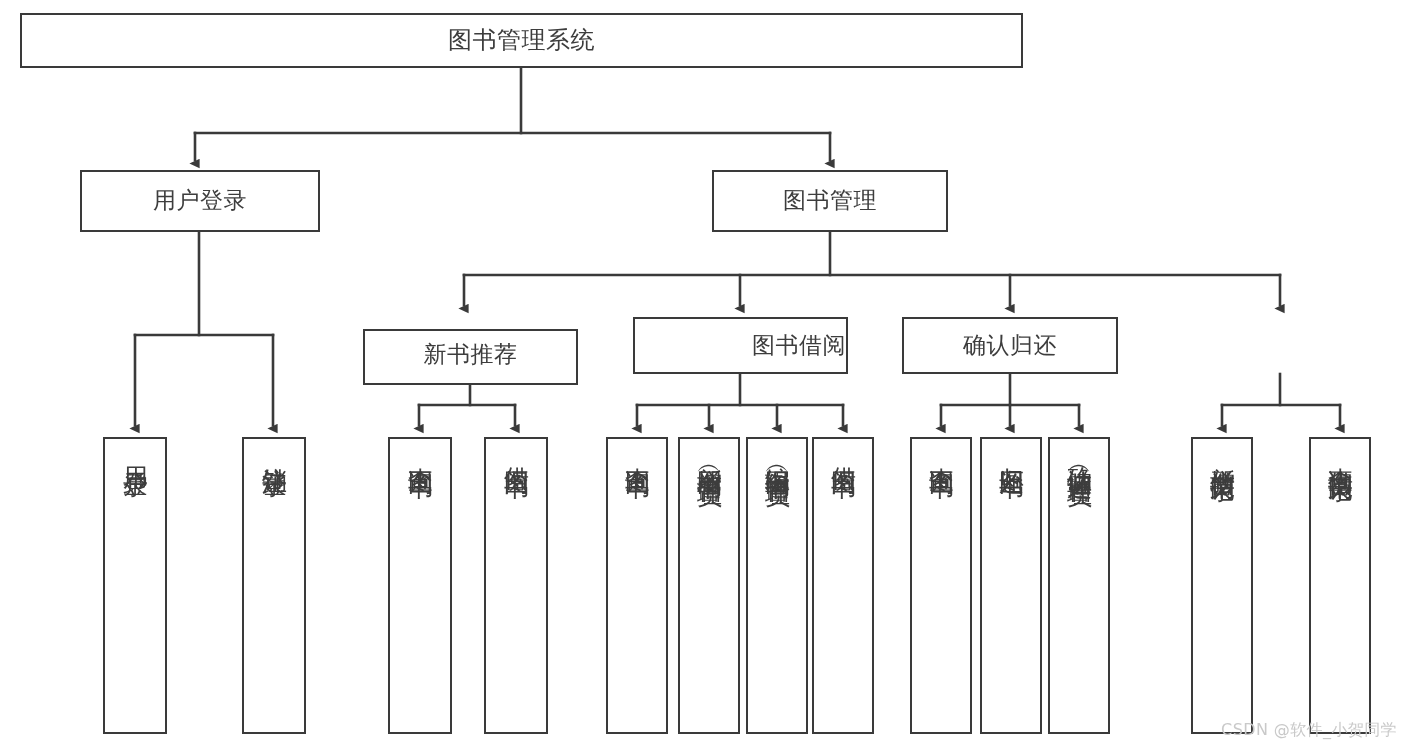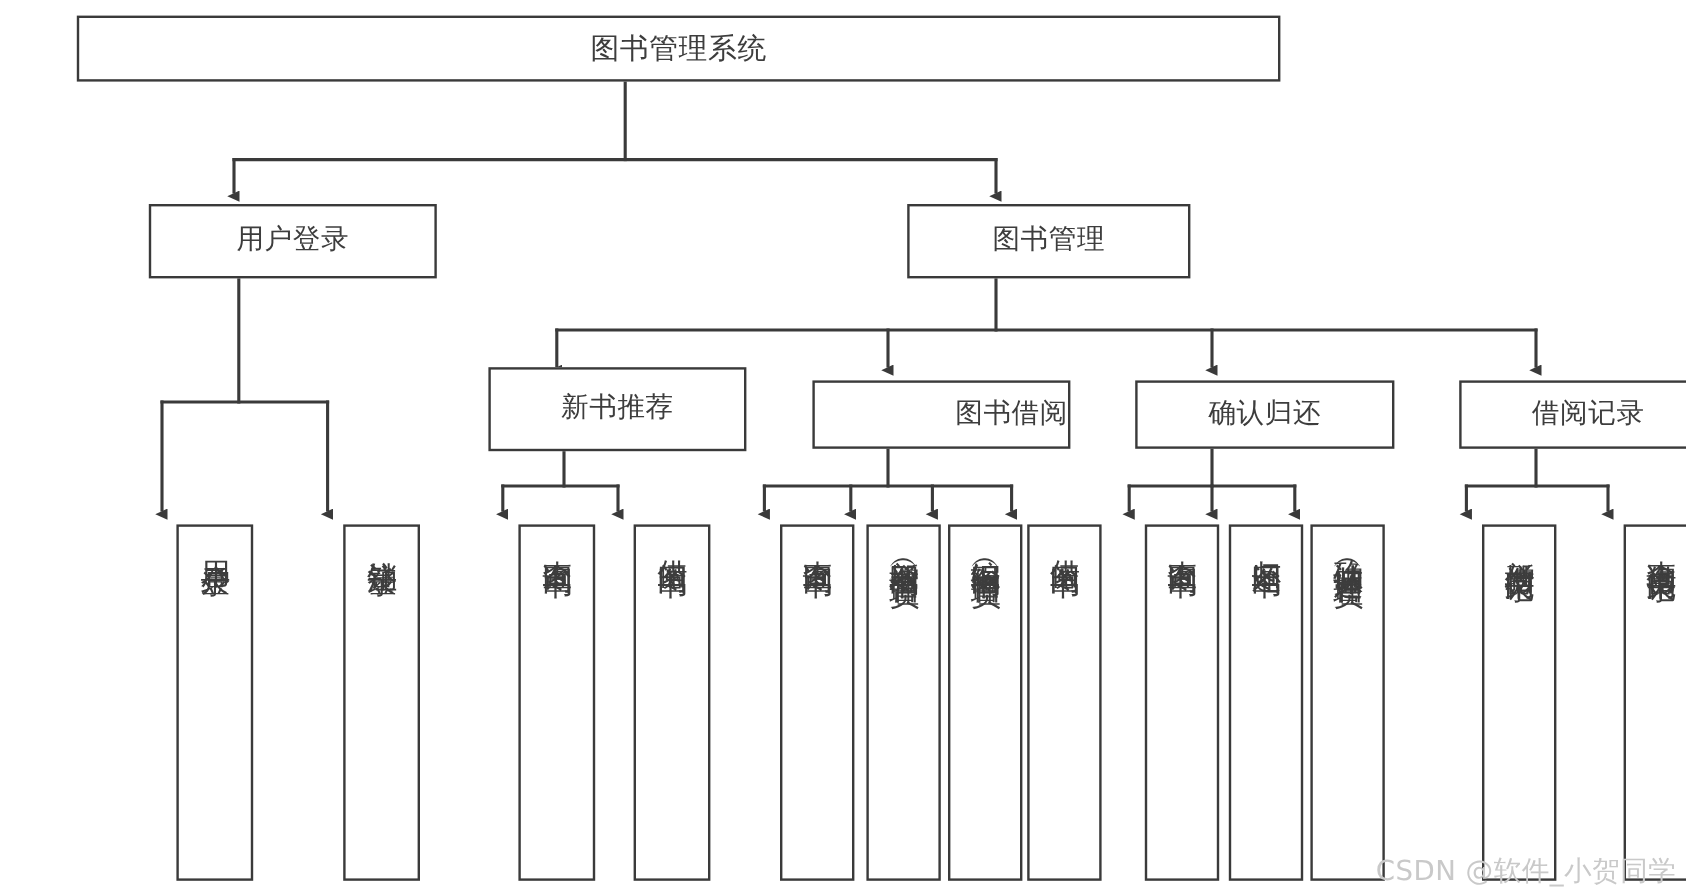--- a/index.html
+++ b/index.html
@@ -27,21 +27,20 @@
   .node {
     position: absolute;
     box-sizing: border-box;
     border: 2.2px solid #3a3a3a;
     background: #ffffff;
     color: #3d3d3d;
     display: flex;
     align-items: center;
     justify-content: center;
     z-index: 3;
-    margin-left: 44px;
   }
   .node .label {
     color: #3d3d3d;
     letter-spacing: 0.5px;
     white-space: nowrap;
   }
   .node.h .label {
     font-size: 23px;
     line-height: 1.1;
   }
@@ -58,21 +57,21 @@
     text-orientation: upright;
     font-size: 25px;
     line-height: 1.12;
     letter-spacing: 2.5px;
     white-space: nowrap;
   }
   .watermark {
     position: absolute;
     right: 8px;
     bottom: 6px;
-    font-size: 23px;
+    font-size: 16px;
     color: #c9c9c9;
     z-index: 6;
     white-space: nowrap;
     letter-spacing: 0.4px;
   }
 </style>
 </head>
 <body>
 
 <div id="canvas">
@@ -133,35 +132,32 @@
   </div>
 
   <div class="node h" style="left:80px; top:170px; width:240px; height:62px;">
     <span class="label">用户登录</span>
   </div>
 
   <div class="node h" style="left:712px; top:170px; width:236px; height:62px;">
     <span class="label">图书管理</span>
   </div>
 
-  <div class="node h" style="left:363px; top:306px; width:215px; height:70px;">
+  <div class="node h" style="left:363px; top:329px; width:215px; height:56px;font-family:Liberation Mono, monospace;">
     <span class="label">新书推荐</span>
   </div>
 
   <div class="node h" style="left:633px; top:317px; width:215px; height:57px;justify-content:flex-end;">
     <span class="label">图书借阅</span>
   </div>
 
   <div class="node h" style="left:902px; top:317px; width:216px; height:57px;">
     <span class="label">确认归还</span>
   </div>
 
-  <div class="node h" style="left:1172px; top:317px; width:215px; height:57px;">
-    <span class="label">借阅记录</span>
-  </div>
 
   <div class="node v" style="left:103px; top:437px; width:64px; height:297px;">
     <span class="label">用户登录</span>
   </div>
 
   <div class="node v" style="left:242px; top:437px; width:64px; height:297px;">
     <span class="label">注销登录</span>
   </div>
 
   <div class="node v" style="left:388px; top:437px; width:64px; height:297px;">

